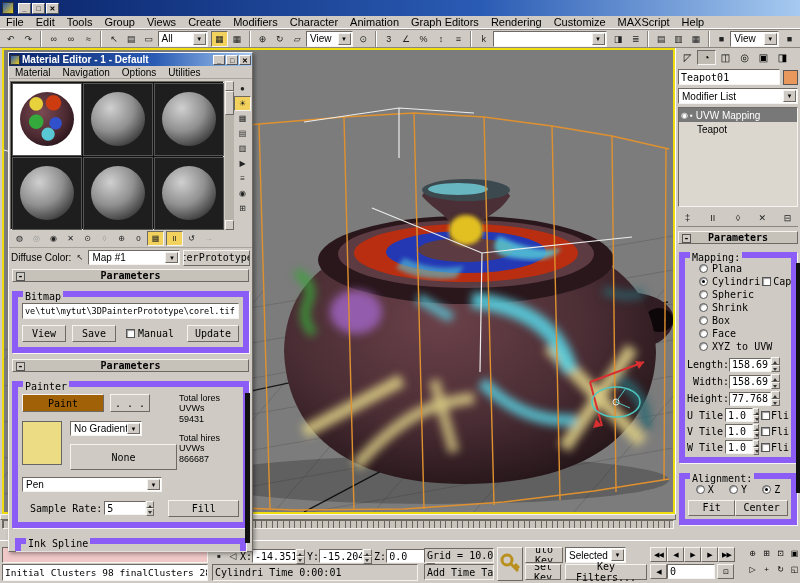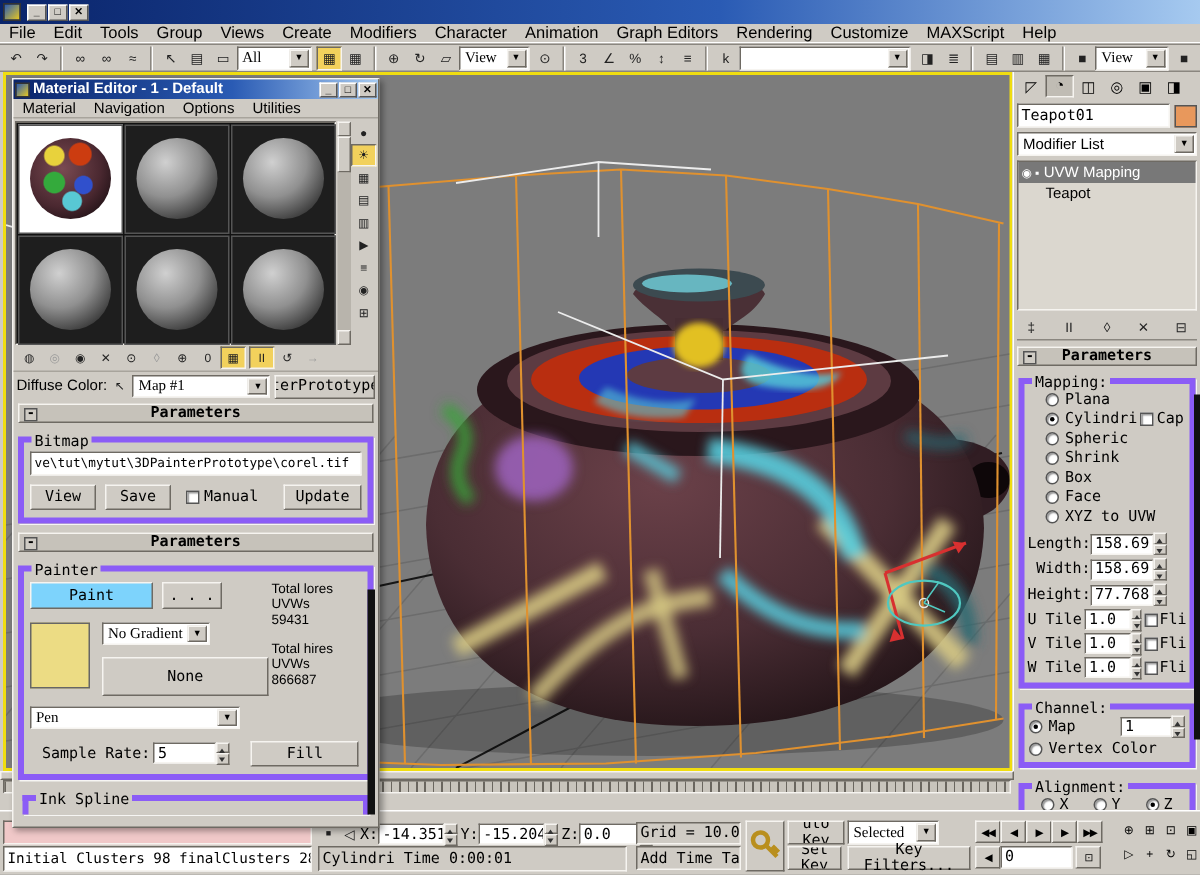--- a/index.html
+++ b/index.html
@@ -1,35 +1,35 @@
 <!DOCTYPE html>
 <html><head>
 <meta charset="utf-8">
 <style>
 *{box-sizing:border-box;margin:0;padding:0}
 html,body{width:800px;height:583px}
 body{position:relative;overflow:hidden;background:#cfcbc4;font-family:"Liberation Sans",sans-serif;color:#000}
 .abs{position:absolute}
-.mono{font-family:Liberation Serif, serif}
+.mono{font-family:Liberation Sans, sans-serif}
 .out{border:1px solid;border-color:#f6f4f0 #6e6a63 #6e6a63 #f6f4f0;background:#cfcbc4}
 .in{border:1px solid;border-color:#6e6a63 #f6f4f0 #f6f4f0 #6e6a63}
 .flex{display:flex;align-items:center}
 .ibtn{width:18px;height:16px;font-size:9px;display:flex;align-items:center;justify-content:center;color:#222;border:1px solid transparent}
 .yl{background:#f2d15c;border:1px solid;border-color:#6e6a63 #f6f4f0 #f6f4f0 #6e6a63}
 .sep{width:2px;height:16px;border-left:1px solid #8a867f;border-right:1px solid #fff;margin:0 3px}
 .dd{background:#fff;border:1px solid;border-color:#6e6a63 #f6f4f0 #f6f4f0 #6e6a63;display:flex;align-items:center;font-size:10px;padding-left:3px;position:relative;height:16px;overflow:hidden}
 .dd .arw{position:absolute;right:1px;top:1px;bottom:1px;width:13px;background:#cfcbc4;border:1px solid;border-color:#f6f4f0 #6e6a63 #6e6a63 #f6f4f0;font-size:6px;display:flex;align-items:center;justify-content:center}
 .spin{display:inline-flex;flex-direction:column;width:9px;height:15px;vertical-align:middle}
 .spin b{flex:1;border:1px solid;border-color:#f6f4f0 #6e6a63 #6e6a63 #f6f4f0;background:#cfcbc4;position:relative}
 .spin b::after{content:"";position:absolute;left:1px;border:2px solid transparent}
 .spin b.u::after{top:1px;border-bottom:3px solid #333}
 .spin b.d::after{top:2px;border-top:3px solid #333}
 .rhead{height:13px;background:#c6c2ba;border:1px solid;border-color:#f6f4f0 #6e6a63 #6e6a63 #f6f4f0;font-size:10px;font-weight:bold;text-align:center;font-family:"DejaVu Sans Mono",monospace;position:relative;line-height:11px}
 .rhead i{position:absolute;left:3px;top:2px;width:9px;height:9px;font-style:normal;font-size:9px;line-height:7px;text-align:center;border:1px solid #555;background:#cfcbc4}
-.grp{border:4px solid #8b5cf6;box-shadow:1px 1px 0 rgba(255,255,255,.8);position:relative}
+.grp{border:6px solid #8b5cf6;box-shadow:1px 1px 0 rgba(255,255,255,.8);position:relative}
 .grp>.glabel{position:absolute;top:-6px;left:5px;background:#cfcbc4;padding:0 2px;font-size:10px;font-family:"DejaVu Sans Mono",monospace;white-space:nowrap}
 .radio{width:9px;height:9px;border-radius:50%;border:1px solid #555;background:#fff;display:inline-block;position:relative;box-shadow:inset 1px 1px 1px #999;flex:none}
 .radio.on::after{content:"";position:absolute;left:2px;top:2px;width:3px;height:3px;border-radius:50%;background:#000}
 .chk{width:9px;height:9px;border:1px solid #555;background:#fff;display:inline-block;box-shadow:inset 1px 1px 1px #999;flex:none}
 .btn{border:1px solid;border-color:#f6f4f0 #6e6a63 #6e6a63 #f6f4f0;background:#cfcbc4;font-family:"DejaVu Sans Mono",monospace;font-size:10px;text-align:center;display:flex;align-items:center;justify-content:center}
 .fld{background:#fff;border:1px solid;border-color:#6e6a63 #f6f4f0 #f6f4f0 #6e6a63;font-family:"DejaVu Sans Mono",monospace;font-size:10px;padding:0 2px;overflow:hidden;white-space:nowrap;display:flex;align-items:center}
 .wtitle{background:linear-gradient(90deg,#0a246a,#2a5bb4 60%,#a6caf0);color:#fff;font-weight:bold;font-size:10px;display:flex;align-items:center}
 .wbtn{width:13px;height:11px;background:#cfcbc4;border:1px solid;border-color:#fff #555 #555 #fff;font-size:7px;line-height:9px;text-align:center;color:#000;margin-left:1px;flex:none}
 .menu-item{padding:0 6px;font-size:11px}
 .swatch{width:70px;height:73px;background:#1e1e1e;border:1px solid #555;position:relative}
@@ -351,36 +351,20 @@
         <span class="lbl" style="width:38px;text-align:right">W Tile:</span>
         <span class="fld" style="width:38px;height:14px">1.0</span>
         <span class="spin">
           <b class="u"></b>
           <b class="d"></b>
         </span>
         <span class="chk" style="margin-left:2px"></span>
         <span class="lbl" style="margin-left:1px">Fli</span>
       </div>
   </div>
-  <div class="grp" style="margin:10px 1px 0;padding:4px 3px 2px">
-    <span class="glabel">Channel:</span>
-    <div class="flex" style="height:15px">
-        <span class="radio on"></span>
-        <span class="lbl" style="margin-left:4px;flex:1">Map</span>
-        <span class="fld" style="width:34px;height:13px">1</span>
-        <span class="spin">
-          <b class="u"></b>
-          <b class="d"></b>
-        </span>
-      </div>
-    <div class="flex" style="height:14px">
-        <span class="radio"></span>
-        <span class="lbl" style="margin-left:4px">Vertex Color</span>
-      </div>
-  </div>
   <div class="grp" style="margin:10px 1px 0;padding:4px 3px 3px">
     <span class="glabel">Alignment:</span>
     <div class="flex" style="height:13px;justify-content:space-around">
       <span class="flex">
           <span class="radio"></span>
           <span class="lbl" style="margin-left:3px">X</span>
         </span>
       <span class="flex">
           <span class="radio"></span>
           <span class="lbl" style="margin-left:3px">Y</span>
@@ -557,21 +541,21 @@
     </div>
   </div>
 
   <div style="padding:6px 3px 0">
     <div class="rhead"><i>-</i><span>Parameters</span></div>
     <div class="grp" style="margin-top:9px;padding:6px 4px 4px">
       <span class="glabel">Painter</span>
       <div class="flex" style="align-items:flex-start">
         <div style="flex:1">
           <div class="flex" style="height:20px">
-            <span class="btn" style="width:82px;height:18px;background:#7dd3fc">Paint</span>
+            <span class="btn" style="width:82px;height:18px;background:#a16207">Paint</span>
             <span class="btn" style="width:40px;height:18px;margin-left:6px">. . .</span>
           </div>
           <div class="flex" style="margin-top:8px;align-items:flex-start">
             <span style="width:40px;height:44px;background:#ecdc84;border:1px solid #666"></span>
             <div style="margin-left:8px;flex:1">
               <span class="dd mono" style="width:72px;height:15px">
                   <span>No Gradient</span>
                   <span class="arw">▼</span>
                 </span>
               <div class="btn" style="height:26px;margin-top:8px">None</div>

